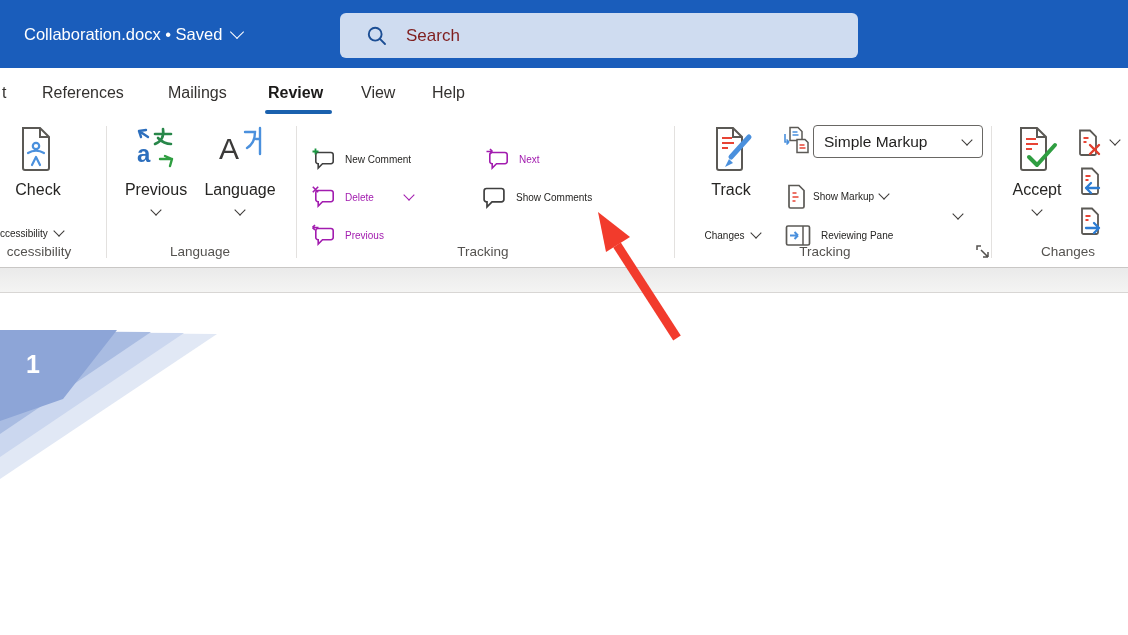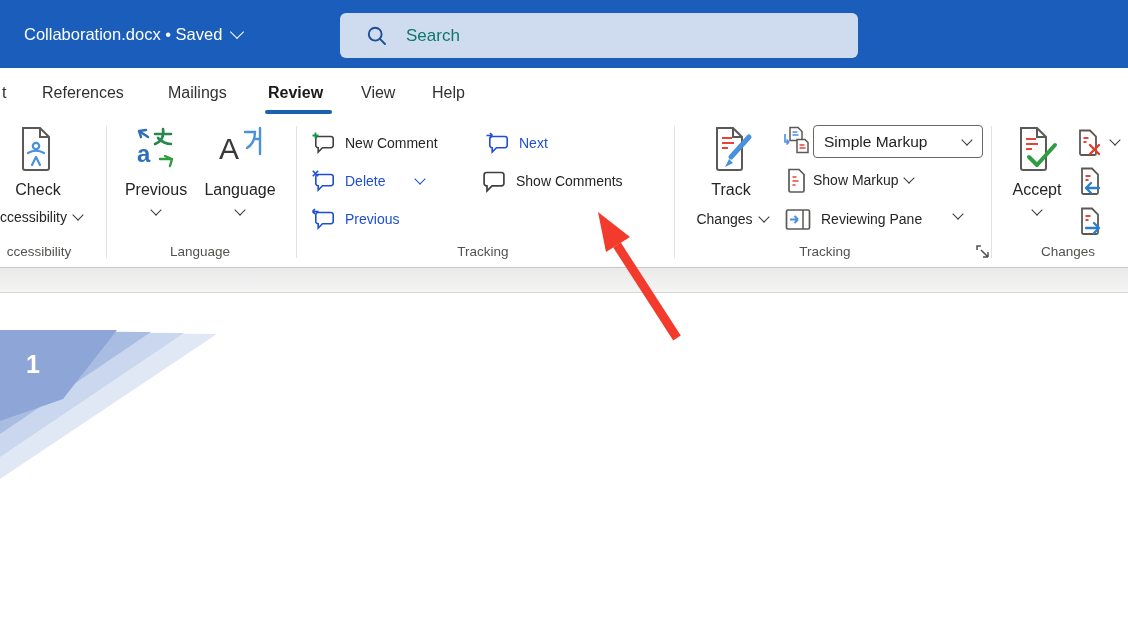--- a/index.html
+++ b/index.html
@@ -11,38 +11,38 @@
   
   .titlebar{position:absolute;left:0;top:0;width:1128px;height:68px;background:#1a5dbb;}
   .doc-title{position:absolute;left:24px;top:0;height:68px;display:flex;align-items:center;
              gap:10px;color:#fff;font-size:16.5px;}
   .chev{display:inline-block;width:7px;height:7px;border-right:1.7px solid currentColor;
         border-bottom:1.7px solid currentColor;transform:rotate(45deg);margin-top:-4px;}
   .chev.big{width:9px;height:9px;}
   .searchbox{position:absolute;left:340px;top:13px;width:518px;height:45px;background:#cfdcf0;
              border-radius:6px;display:flex;align-items:center;cursor:text;}
   .searchbox .sicon{margin-left:26px;flex:0 0 auto;display:flex;}
-  .searchbox .stext{margin-left:18px;color:#0f766e;font-size:17px;}
+  .searchbox .stext{margin-left:18px;color:#7f1d1d;font-size:17px;}
 
   
   .tabrow{position:absolute;left:0;top:68px;width:1128px;height:50px;background:#fff;}
   .tab{position:absolute;top:0;height:50px;display:flex;align-items:center;
        font-size:16px;color:#33312f;cursor:pointer;white-space:nowrap;}
   .tab.active{color:#1b1a19;font-weight:700;}
   .tab-underline{position:absolute;left:265px;top:42px;width:67px;height:3.5px;
                  background:#1a61ae;border-radius:2px;}
 
   
   .ribbon{position:absolute;left:0;top:118px;width:1128px;height:149px;background:#fff;}
   .gdiv{position:absolute;top:8px;width:1px;height:132px;background:#e3e1df;}
   .glabel{position:absolute;top:126px;height:16px;font-size:13.5px;color:#54524f;
           text-align:center;white-space:nowrap;}
   .rrow{position:absolute;height:26px;display:flex;align-items:center;gap:9px;
-        font-size:14px;color:#262523;cursor:pointer;white-space:nowrap;}
-  .rrow.disabled{color:#1d4ed8;cursor:default;}
+        font-size:10px;color:#262523;cursor:pointer;white-space:nowrap;margin-top:16px;}
+  .rrow.disabled{color:#a21caf;cursor:default;}
   .bigbtn-label{position:absolute;text-align:center;font-size:16px;color:#262523;cursor:pointer;}
   .combobox{position:absolute;left:813px;top:7px;width:168px;height:31px;background:#fff;
             border:1px solid #696764;border-radius:4px;display:flex;align-items:center;
             font-size:15.5px;color:#1f1e1d;cursor:pointer;}
   .combobox .cb-text{margin-left:10px;flex:1;}
   .combobox .chev{margin-right:11px;color:#3c3a38;}
   .icn{display:block;}
 
   
   .strip{position:absolute;left:0;top:267px;width:1128px;height:26px;

